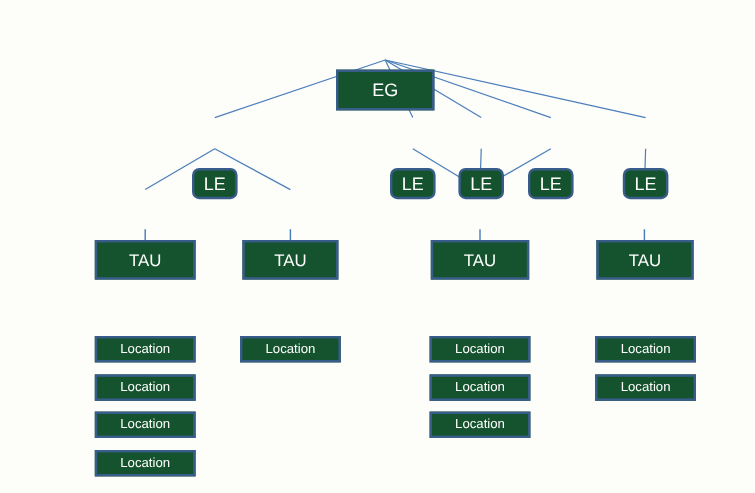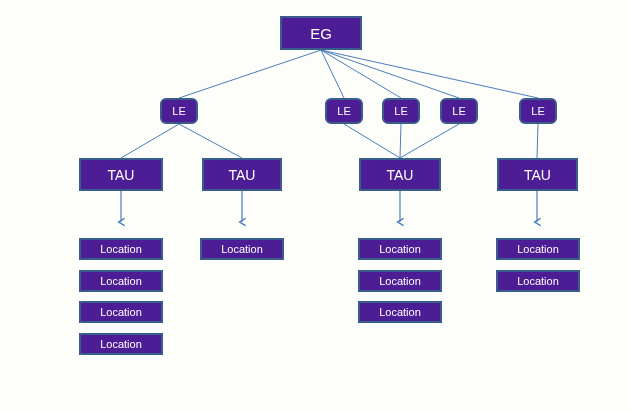--- a/index.html
+++ b/index.html
@@ -22,38 +22,39 @@
     position: absolute;
     left: 0;
     top: 0;
     width: 629px;
     height: 411px;
     pointer-events: none;
   }
   .node {
     position: absolute;
     box-sizing: border-box;
-    background: #4c1d95;
+    background: #14532d;
     border: 1px solid #385d8a;
     color: #ffffff;
     display: flex;
     align-items: center;
     justify-content: center;
     text-align: center;
     line-height: 1;
     user-select: none;
+    margin-top: 42px;
   }
   .node-eg {
     border-width: 2px;
     font-size: 15px;
   }
   .node-le {
     border-radius: 6px;
     border-width: 2px;
-    font-size: 11px;
+    font-size: 15px;
   }
   .node-tau {
     border-width: 2px;
     font-size: 14px;
   }
   .node-location {
     border-width: 2px;
     font-size: 11px;
   }
 </style>

